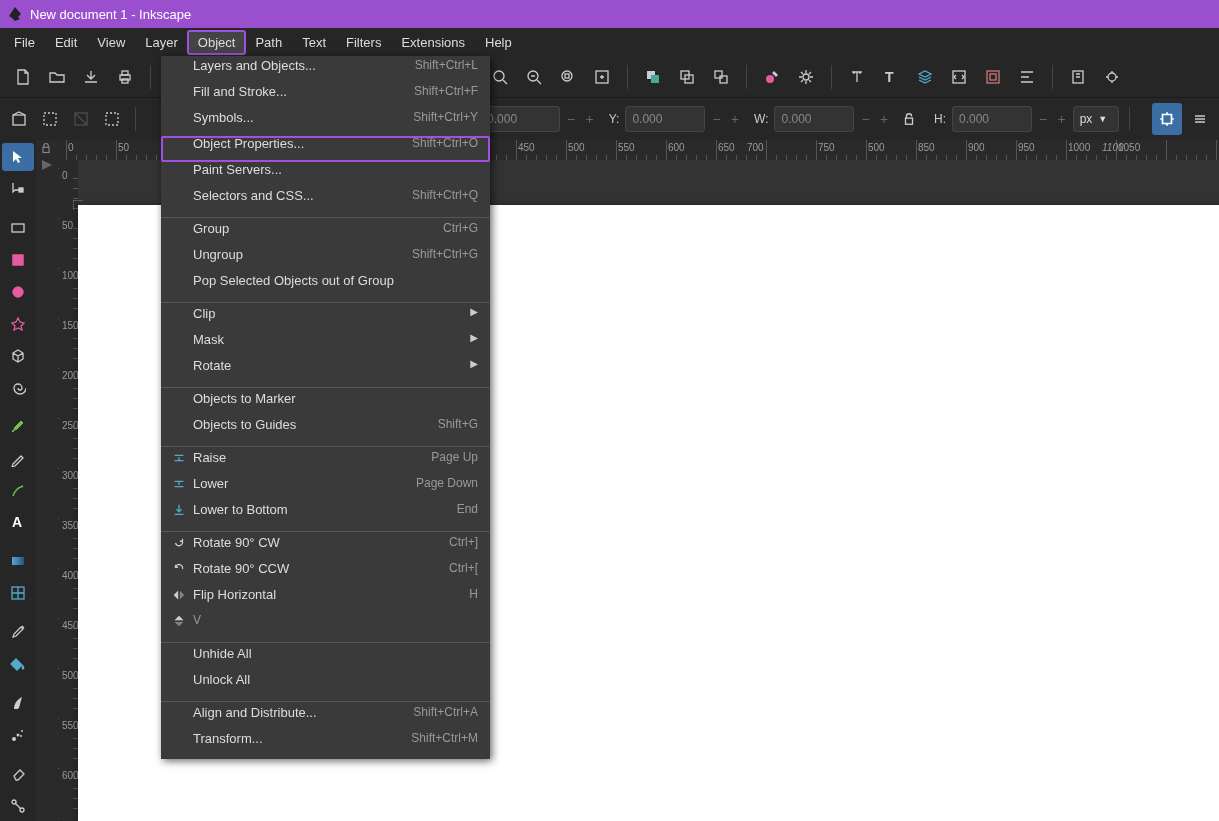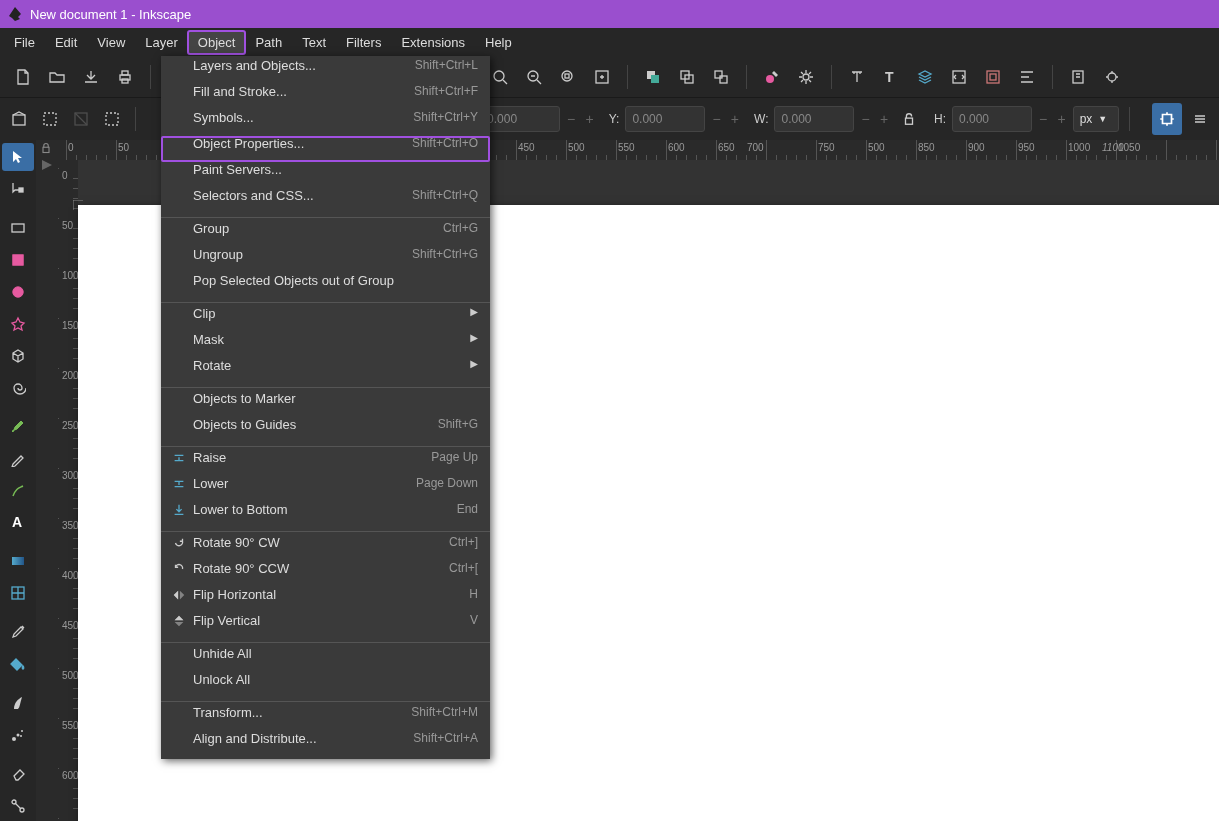--- a/index.html
+++ b/index.html
@@ -769,36 +769,35 @@
       <span class="dd-label">Flip Horizontal</span>
       <span class="dd-shortcut">H</span>
     </div>
     <div class="dd-item">
       <span class="dd-icon">
         <svg width="14" height="14" viewBox="0 0 16 16" fill="#ccc">
           <path d="M3 7h10L8 2zM3 9h10l-5 5z" fill-opacity="0.5"></path>
           <path d="M3 7h10L8 2z"></path>
         </svg>
       </span>
-      <span class="dd-label">Flip Vertical</span>
       <span class="dd-shortcut">V</span>
     </div>
     <div class="dd-sep"></div>
     <div class="dd-item">
       <span class="dd-icon"></span>
       <span class="dd-label">Unhide All</span>
     </div>
     <div class="dd-item">
       <span class="dd-icon"></span>
       <span class="dd-label">Unlock All</span>
     </div>
     <div class="dd-sep"></div>
+    <div class="dd-item">
+      <span class="dd-icon"></span>
+      <span class="dd-label">Align and Distribute...</span>
+      <span class="dd-shortcut">Shift+Ctrl+A</span>
+    </div>
     <div class="dd-item">
       <span class="dd-icon"></span>
       <span class="dd-label">Transform...</span>
       <span class="dd-shortcut">Shift+Ctrl+M</span>
     </div>
-    <div class="dd-item">
-      <span class="dd-icon"></span>
-      <span class="dd-label">Align and Distribute...</span>
-      <span class="dd-shortcut">Shift+Ctrl+A</span>
-    </div>
   </div>
 
 </body></html>

